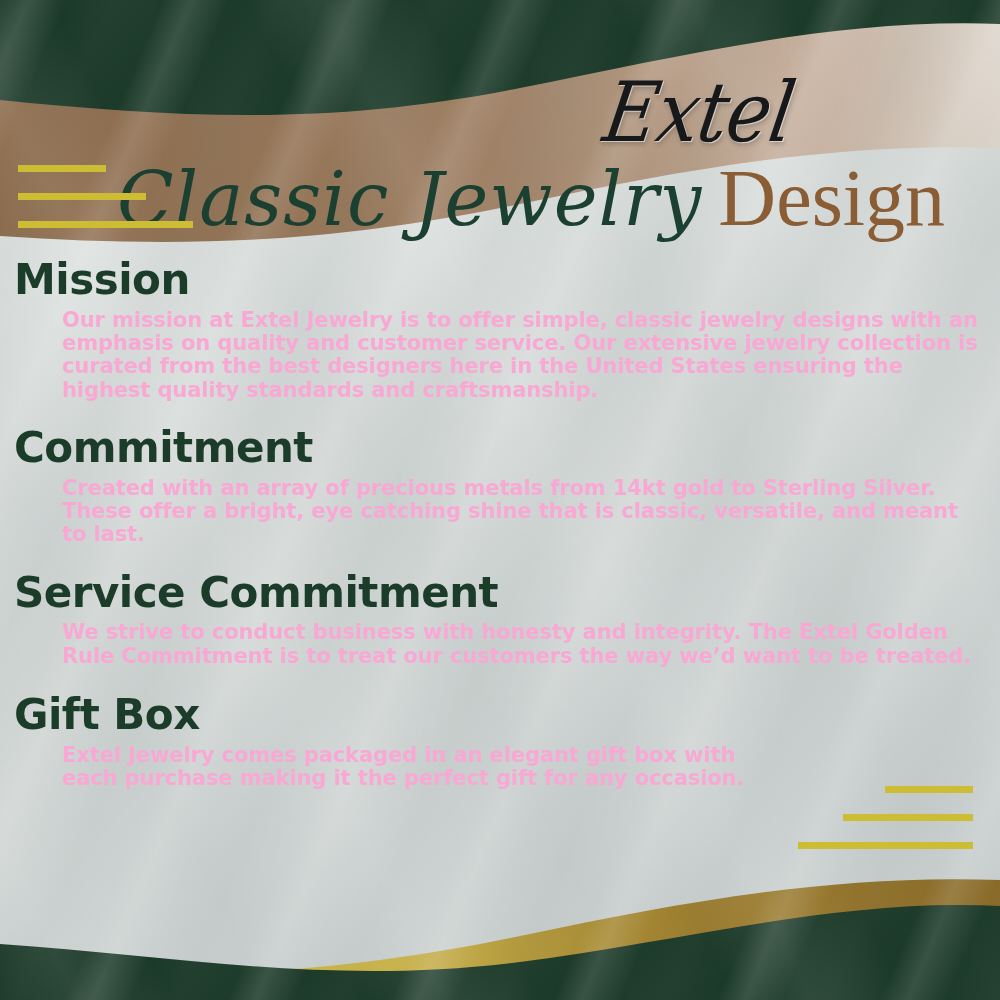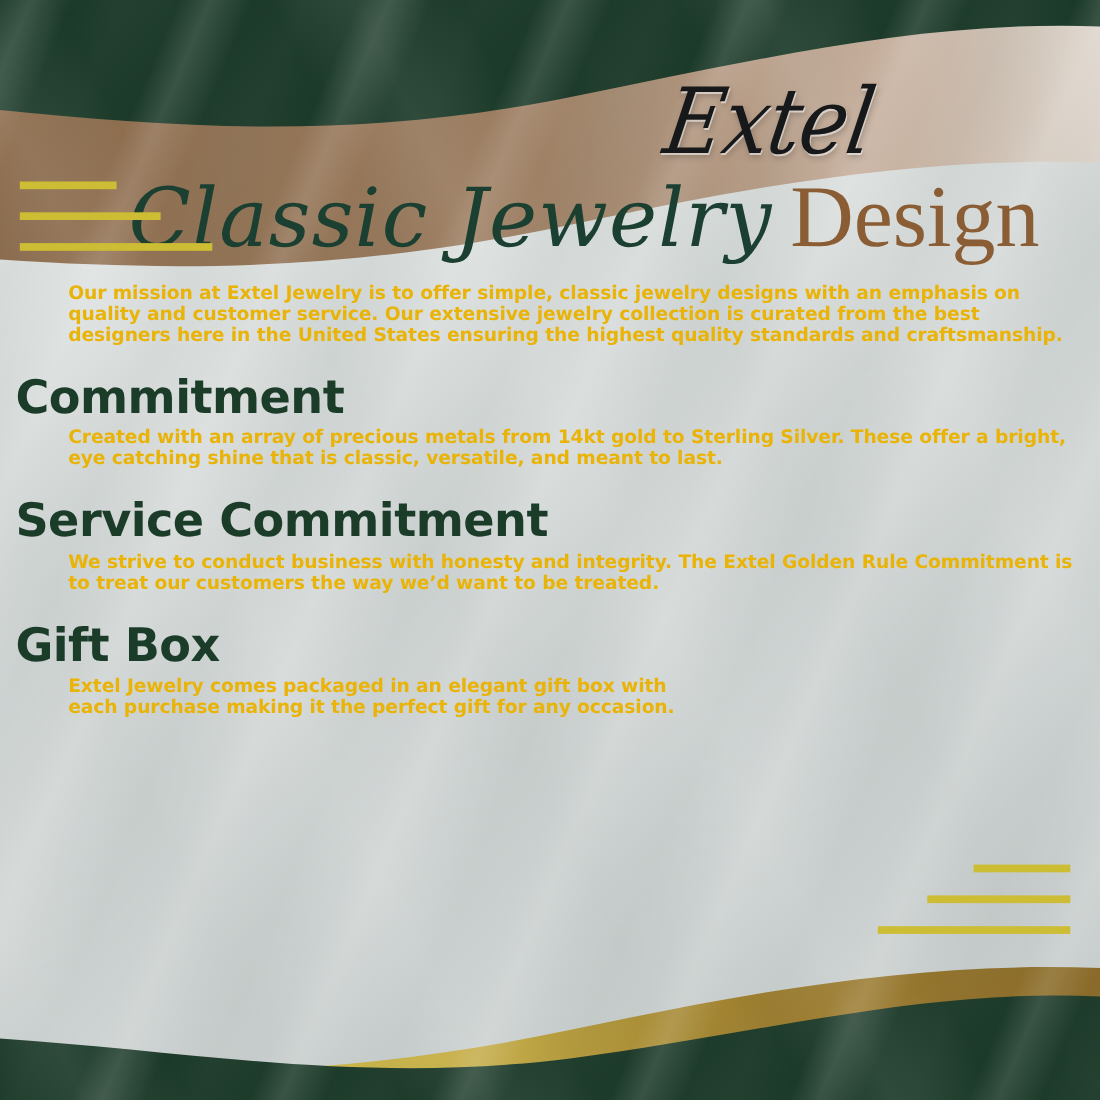--- a/index.html
+++ b/index.html
@@ -140,23 +140,23 @@
     font-weight: 700;
     font-size: 42px;
     line-height: 1.06;
     color: #1c3c2a;
     letter-spacing: -0.5px;
     margin: 0 0 6px 0;
   }
   .section-body {
     font-family: "DejaVu Sans", sans-serif;
     font-weight: 600;
-    font-size: 17px;
+    font-size: 21px;
     line-height: 1.115;
-    color: #eab308;
+    color: #f9a8d4;
     margin: 0 0 0 48px;
     letter-spacing: -0.1px;
     white-space: pre-line;
   }
   
   #sec-mission  { margin-bottom: 24px; }
   #sec-materials{ margin-bottom: 24px; }
   #sec-service  { margin-bottom: 25px; }
 </style>
 </head>
@@ -216,20 +216,21 @@
 
     <div class="bars" id="bars-bottomright">
       <div class="bar"></div>
       <div class="bar"></div>
       <div class="bar"></div>
     </div>
 
     <div id="sections">
 
       <div class="section" id="sec-mission">
+        <h2 class="section-heading">Mission</h2>
         <p class="section-body">Our mission at Extel Jewelry is to offer simple, classic jewelry designs with an emphasis on quality and customer service. Our extensive jewelry collection is curated from the best designers here in the United States ensuring the highest quality standards and craftsmanship.</p>
       </div>
 
       <div class="section" id="sec-materials">
         <h2 class="section-heading">Commitment</h2>
         <p class="section-body">Created with an array of precious metals from 14kt gold to Sterling Silver. These offer a bright, eye catching shine that is classic, versatile, and meant to last.</p>
       </div>
 
       <div class="section" id="sec-service">
         <h2 class="section-heading">Service Commitment</h2>

